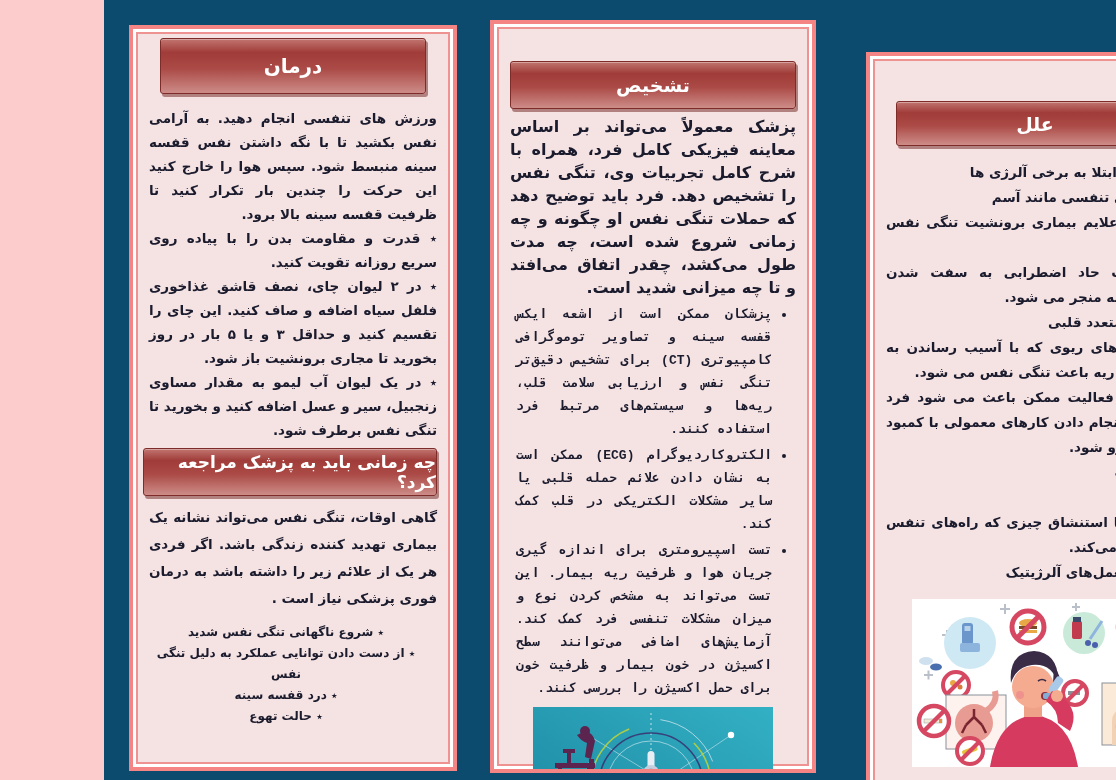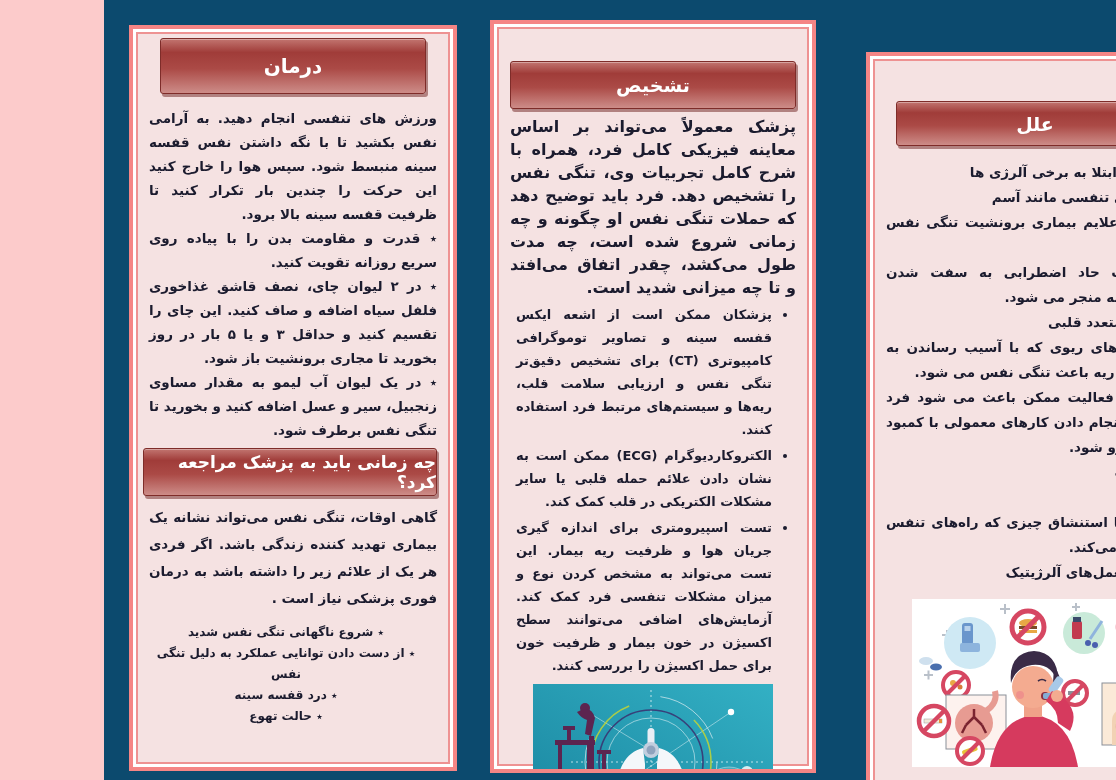--- a/index.html
+++ b/index.html
@@ -50,20 +50,21 @@
   .intro{line-height:27px;margin-top:8px;}
   .symptoms{margin-top:10px;padding-left:4px;}
   .sym{
     font-size:12px;font-weight:bold;line-height:21px;
     text-align:center;padding-right:18px;
   }
   .d-intro{margin-top:6px;font-size:16px;line-height:23px;}
   .d-list{
     margin:4px 0 0 0;padding:0 24px 0 6px;
     list-style:disc;
+    font-family:Liberation Mono, monospace;
   }
   .d-list li{
     font-size:13px;font-weight:bold;line-height:23px;
     text-align:justify;margin-bottom:3px;color:#1b1b2e;
   }
   .c-list{margin-top:14px;}
   .cz{
     font-size:13.5px;font-weight:bold;line-height:25px;
     text-align:justify;
   }

